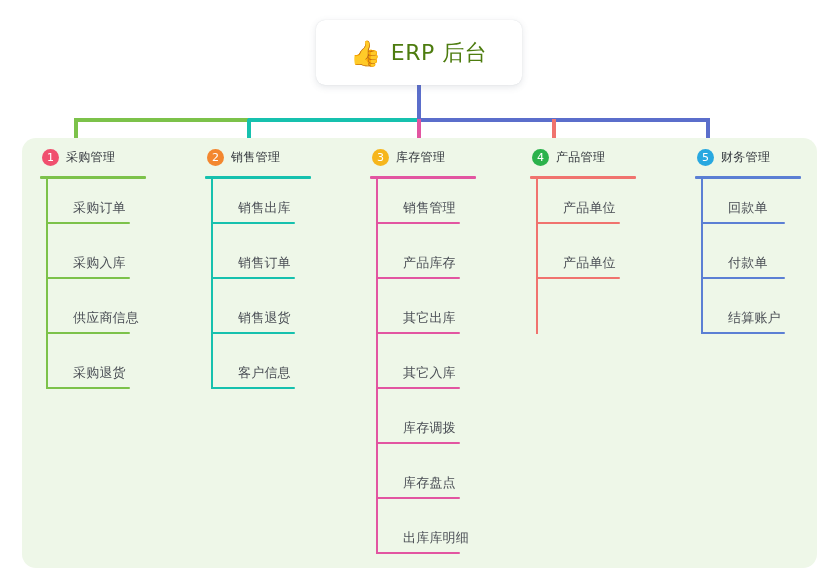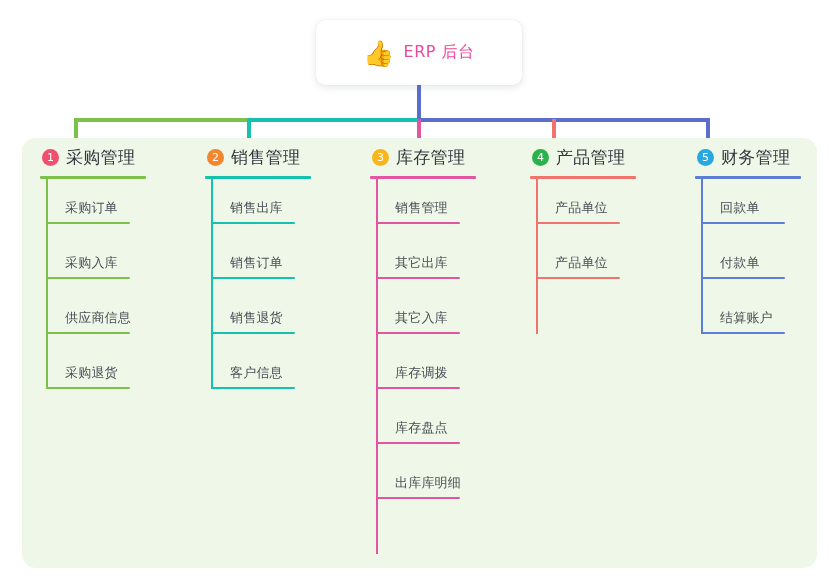--- a/index.html
+++ b/index.html
@@ -40,22 +40,22 @@
     gap: 9px;
     box-sizing: border-box;
   }
   .root-emoji {
     font-size: 25px;
     line-height: 1;
     display: inline-block;
     transform: translateY(1px);
   }
   .root-title {
-    font-size: 16px;
-    color: #ec4899;
+    font-size: 22px;
+    color: #4d7c0f;
     letter-spacing: 0.5px;
     white-space: nowrap;
   }
 
   
   .wires {
     position: absolute;
     left: 0; top: 0;
     width: 839px;
     height: 588px;
@@ -99,21 +99,21 @@
     height: 17px;
     border-radius: 50%;
     color: #ffffff;
     font-size: 11px;
     line-height: 17px;
     text-align: center;
     flex: 0 0 auto;
     font-family: "DejaVu Sans", "Liberation Sans", sans-serif;
   }
   .col-title {
-    font-size: 17px;
+    font-size: 12px;
     color: #32363c;
     white-space: nowrap;
     letter-spacing: 0.3px;
     font-family: Liberation Mono, monospace;
   }
   .col-underline {
     margin-top: 6px;
     height: 3px;
     width: 106px;
     border-radius: 1px;
@@ -132,21 +132,21 @@
     width: 2px;
   }
   .item {
     position: relative;
     height: 55px;
     box-sizing: border-box;
     padding-left: 17px;
   }
   .item-label {
     position: absolute;
-    left: 19px;
+    left: 27px;
     bottom: 17px;
     font-size: 13px;
     color: #4a4e55;
     white-space: nowrap;
     letter-spacing: 0.2px;
   }
   .item-rule {
     position: absolute;
     left: 0;
     bottom: 10px;
@@ -236,20 +236,24 @@
           <span class="col-title">库存管理</span>
         </div>
         <div class="col-underline" style="background: rgb(226, 85, 161);"></div>
         <div class="col-body">
           <div class="spine" style="background: rgb(226, 85, 161); height: 375px;"></div>
           <div class="item">
             <span class="item-label">销售管理</span>
             <div class="item-rule" style="background: rgb(226, 85, 161);"></div>
           </div>
           <div class="item">
+            <span class="item-label">产品库存</span>
+            <div class="item-rule" style="background: rgb(226, 85, 161);"></div>
+          </div>
+          <div class="item">
             <span class="item-label">其它出库</span>
             <div class="item-rule" style="background: rgb(226, 85, 161);"></div>
           </div>
           <div class="item">
             <span class="item-label">其它入库</span>
             <div class="item-rule" style="background: rgb(226, 85, 161);"></div>
           </div>
           <div class="item">
             <span class="item-label">库存调拨</span>
             <div class="item-rule" style="background: rgb(226, 85, 161);"></div>

